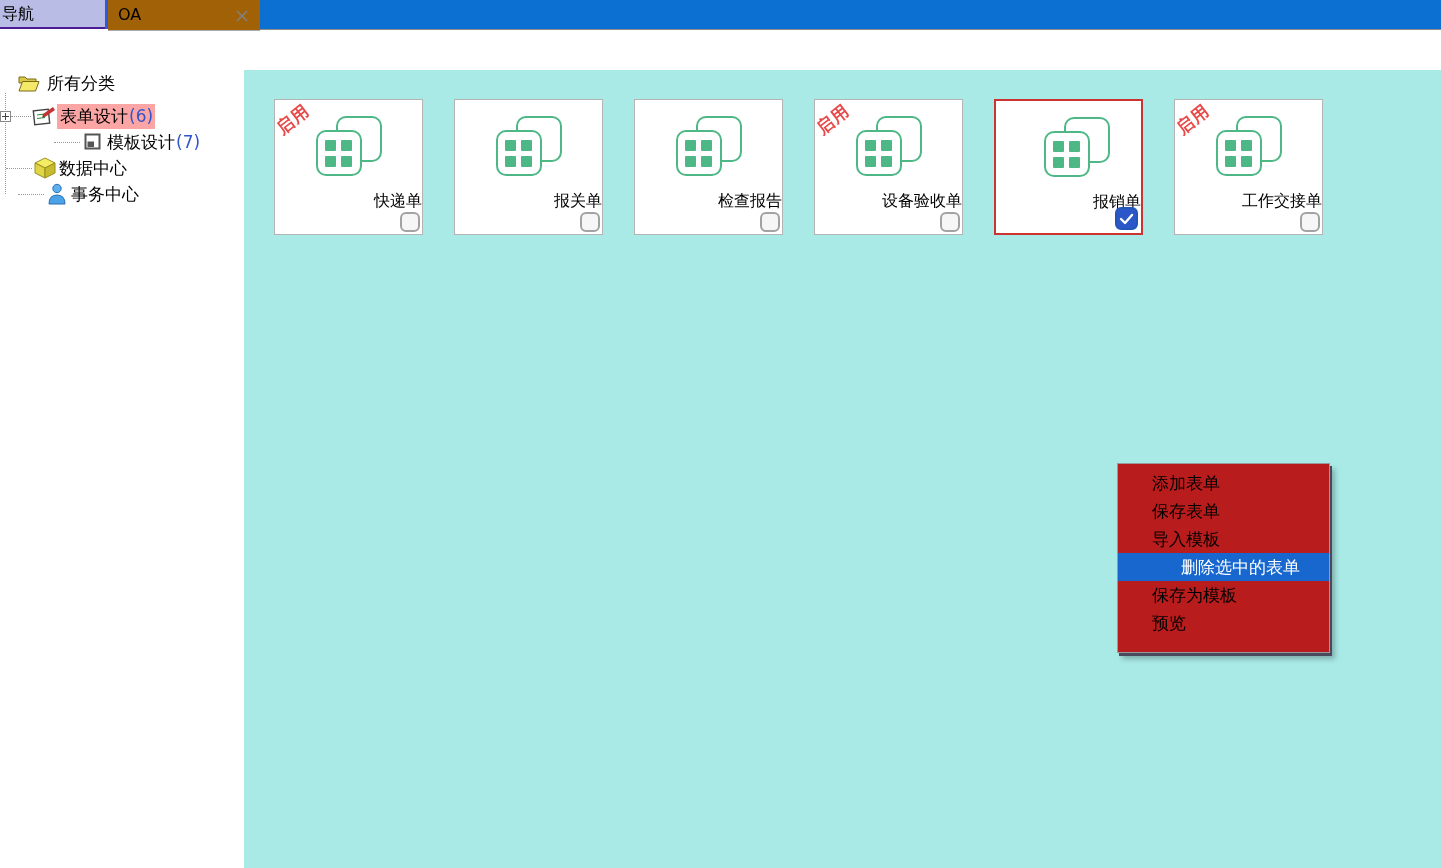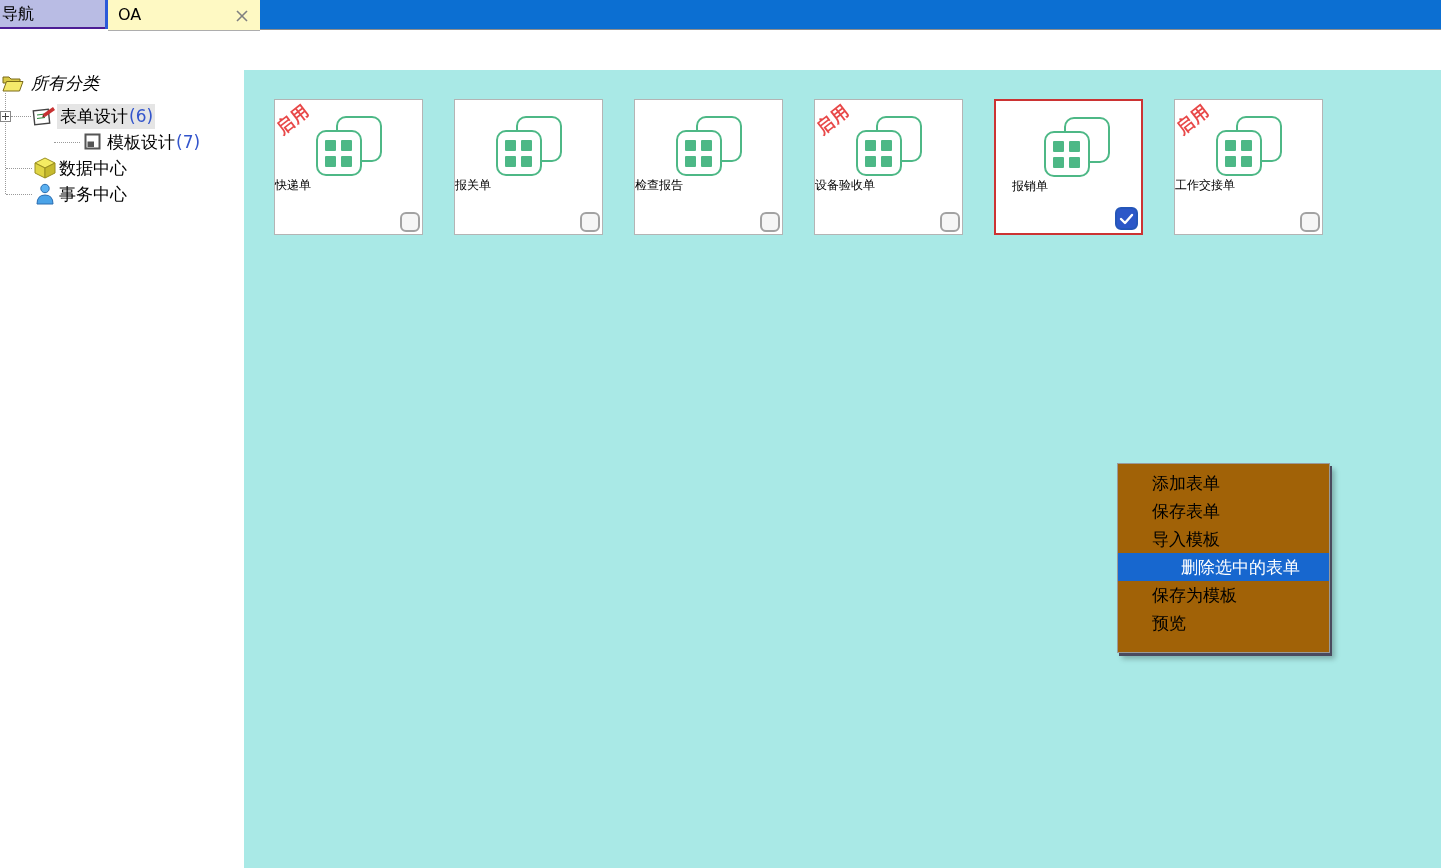--- a/index.html
+++ b/index.html
@@ -7,46 +7,46 @@
               font-family:"DejaVu Sans", sans-serif; color:#000; }
   body { position:relative; }
 
   
   .tabbar { position:absolute; left:0; top:0; width:1441px; height:31px; }
   .tab-nav { position:absolute; left:0; top:0; width:105px; height:29px;
              background:#b9bce4; border-bottom:2px solid #4c1d95;
              font-size:16px; padding:4px 0 0 2px; }
   .tab-sep { position:absolute; left:105px; top:0; width:3px; height:29px; background:#2b59d8; }
   .tab-oa  { position:absolute; left:108px; top:0; width:152px; height:31px;
-             background:#fef9c3; border-bottom:1px solid #adadad;
+             background:#a16207; border-bottom:1px solid #adadad;
              font-size:16px; padding:5px 0 0 10px; }
   .tab-close { position:absolute; right:10px; top:8px; width:16px; height:16px; cursor:pointer; }
   .tab-fill { position:absolute; left:260px; top:0; width:1181px; height:30px;
               background:#0c6fd2; border-bottom:1px solid #8c8c8c; }
 
   
   .sidebar { position:absolute; left:0; top:31px; width:244px; height:837px; background:#fff; }
   .tree-vline { position:absolute; left:5px; top:62px; height:101px;
                 border-left:1px dotted #9a9a9a; }
   .tree-row { position:absolute; display:flex; align-items:center; height:24px;
               font-size:17px; white-space:nowrap; cursor:default; }
-  .row-root { left:0; top:40px;font-style:italic; }
+  .row-root { left:16px; top:40px; }
   .row-1 { left:0; top:73px; }
   .row-2 { left:0; top:99px;margin-left:48px; }
   .row-3 { left:0; top:125px; }
-  .row-4 { left:0; top:151px; }
+  .row-4 { left:0; top:151px;padding-left:12px; }
   .expander { width:11px; height:11px; border:1px solid #888; background:#fff;
               position:relative; flex:0 0 11px; }
   .expander::before { content:""; position:absolute; left:1px; right:1px; top:4px; height:1px; background:#444; }
   .expander::after  { content:""; position:absolute; top:1px; bottom:1px; left:4px; width:1px; background:#444; }
   .stub { flex:0 0 20px; height:0; border-top:1px dotted #9a9a9a; }
   .stub-long { flex:0 0 26px; margin-left:6px; }
   .tree-icon { flex:0 0 26px; display:flex; justify-content:center; }
   .tree-label { padding:0 1px; }
-  .row-1 .sel-wrap { background:#e5e5e5; padding:1px 2px; }
+  .row-1 .sel-wrap { background:#fca5a5; padding:1px 2px; }
   .tree-count { color:#3355cc; }
   .root-label { margin-left:4px; }
 
   
   .main { position:absolute; left:244px; top:70px; width:1197px; height:798px; background:#a9e9e6; }
 
   
   .form-card { position:absolute; top:29px; width:149px; height:136px;
                background:#ffffff; border:1px solid #b4b4b4; cursor:pointer; }
   .form-card.selected { border:2px solid #cc3333;padding-left:16px; }
@@ -55,34 +55,34 @@
 
   .icon-stack { position:relative; width:66px; height:60px; margin:16px auto 0; }
   .icon-back  { position:absolute; right:0; top:0; width:46px; height:46px;
                 border:2.5px solid #4db886; border-radius:10px; background:#fff; }
   .icon-front { position:absolute; left:0; bottom:0; width:46px; height:46px;
                 border:2.5px solid #4db886; border-radius:10px; background:#fff;
                 display:grid; grid-template-columns:repeat(2,11px); grid-template-rows:repeat(2,11px);
                 gap:5px; place-content:center; }
   .icon-front span { width:11px; height:11px; background:#4db886; border-radius:1px; }
 
-  .card-label { text-align:left; margin-top:1px; font-size:12px; }
+  .card-label { text-align:right; margin-top:15px; font-size:16px; }
 
   .stamp { position:absolute; left:0px; top:8px; color:#e84848; font-weight:bold;
            font-size:17px; transform:rotate(-38deg); letter-spacing:1px; pointer-events:none; }
 
   .cb { position:absolute; right:2px; bottom:2px; width:20px; height:20px;
         border:2px solid #a2a2a2; border-radius:6px; background:#f6f6f6; cursor:pointer; }
   .cb.checked { width:23px; height:23px; right:3px; bottom:3px;
                 background:#2b57c8; border-color:#2456b8;
                 display:flex; align-items:center; justify-content:center; }
 
   
   .context-menu { position:absolute; left:1117px; top:463px; width:213px; height:190px;
-                  background:#a16207; border:1px solid #9a9a9a; padding-top:5px;
+                  background:#b91c1c; border:1px solid #9a9a9a; padding-top:5px;
                   box-shadow:2px 3px 0 #4a4a5e, 5px 6px 5px rgba(0,0,0,0.25); }
   .menu-item { height:28px; line-height:28px; padding-left:34px; font-size:17px; cursor:pointer; }
   .menu-item.highlighted { background:#1767cf; color:#ffffff;text-align:center; }
 </style>
 </head>
 <body>
 
 <div class="tabbar">
   <div class="tab-nav">导航</div>
   <div class="tab-sep"></div>

